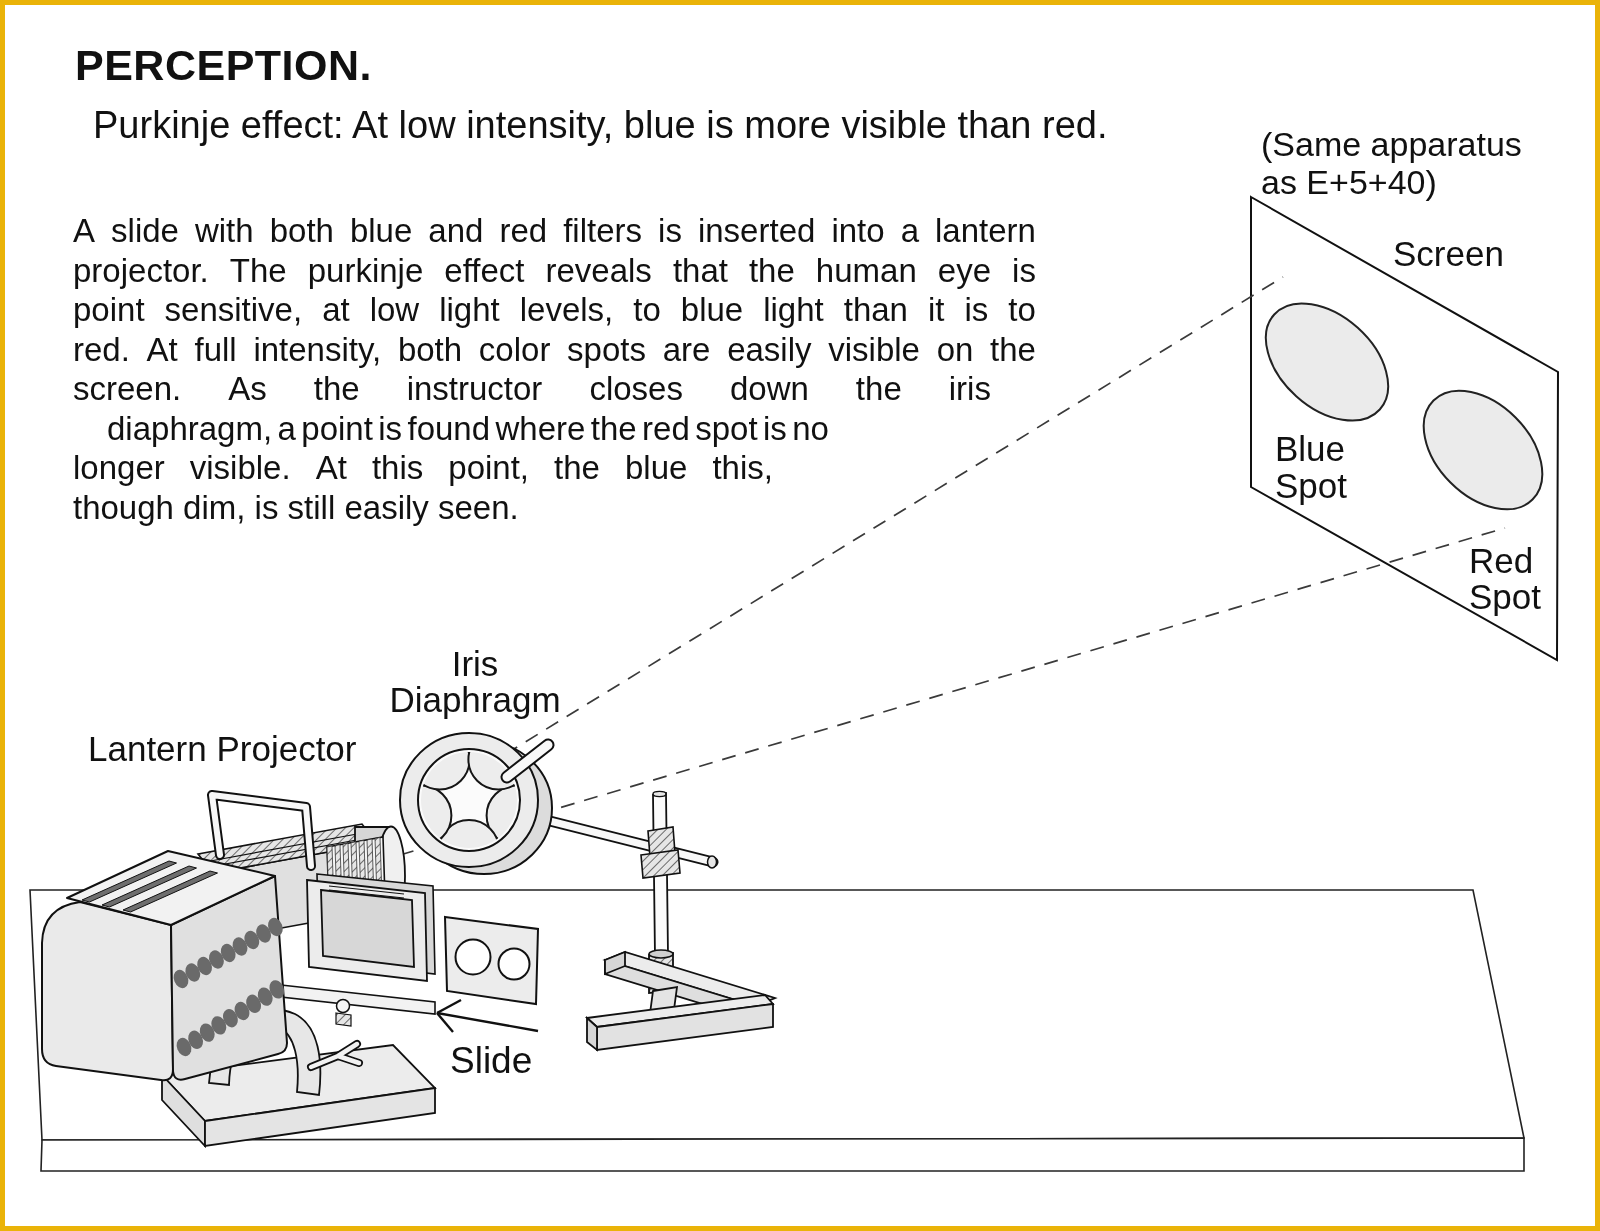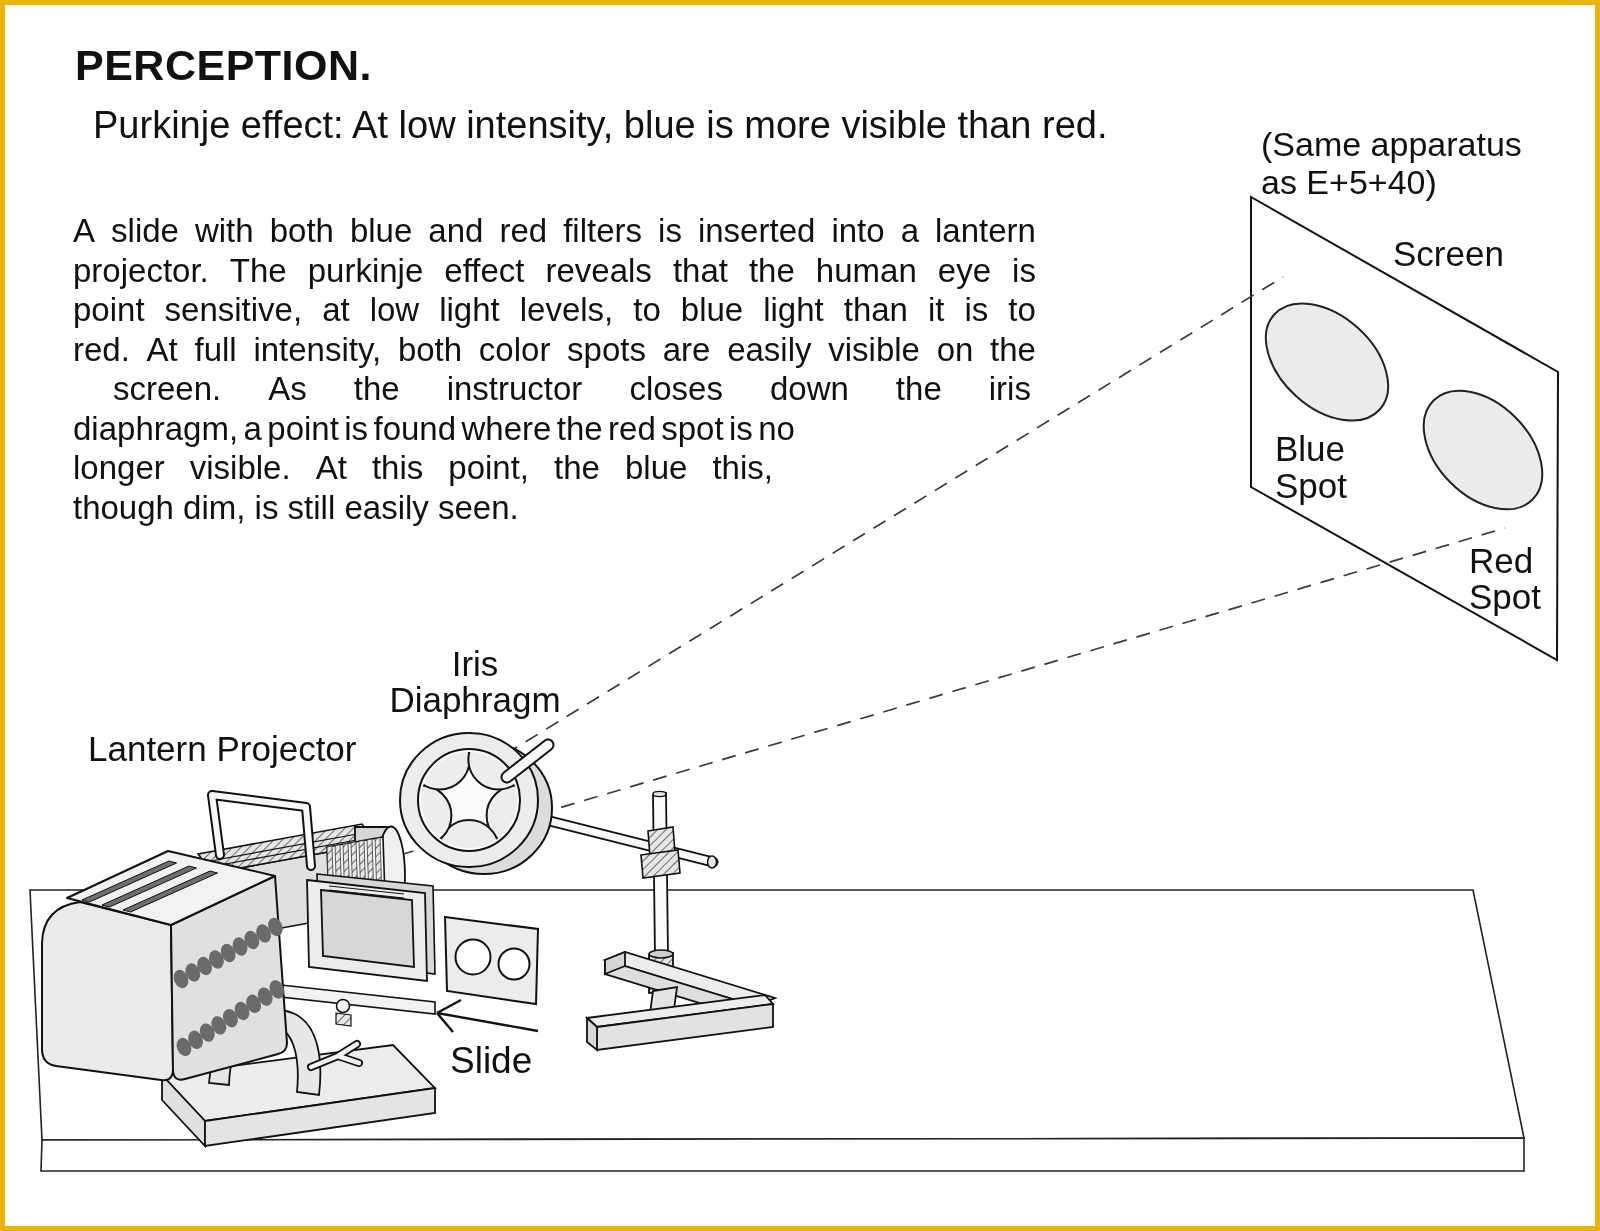--- a/index.html
+++ b/index.html
@@ -12,22 +12,22 @@
   .title{left:70px;top:36px;font-size:43px;font-weight:bold;letter-spacing:.5px;}
   .code{left:1256px;top:34px;font-size:47px;font-weight:bold;}
   .subtitle{left:88px;top:99px;font-size:38px;}
   .note{left:1256px;top:104px;font-size:34px;line-height:38px;margin-top:16px;}
   .body-text{left:68px;top:206px;}
   .bl{
     display:flex;justify-content:space-between;align-items:baseline;
     font-size:33px;height:39.5px;line-height:39.5px;white-space:nowrap;
   }
   .bl:nth-child(1),.bl:nth-child(2),.bl:nth-child(3),.bl:nth-child(4){width:963px;}
-  .bl:nth-child(5){width:918px;margin-left:40px;}
-  .bl:nth-child(6){width:722px;}
+  .bl:nth-child(5){width:918px;}
+  .bl:nth-child(6){width:722px;margin-left:34px;}
   .bl:nth-child(7){width:700px;text-align:right;}
   .bl-last{display:block;font-size:33px;height:39.5px;line-height:39.5px;}
   svg{position:absolute;left:0;top:0;}
   svg text{font-family:"Liberation Sans", sans-serif;fill:#111;}
   .lbl{font-size:35px;}
 </style>
 </head>
 <body>
 
 <div class="page">

